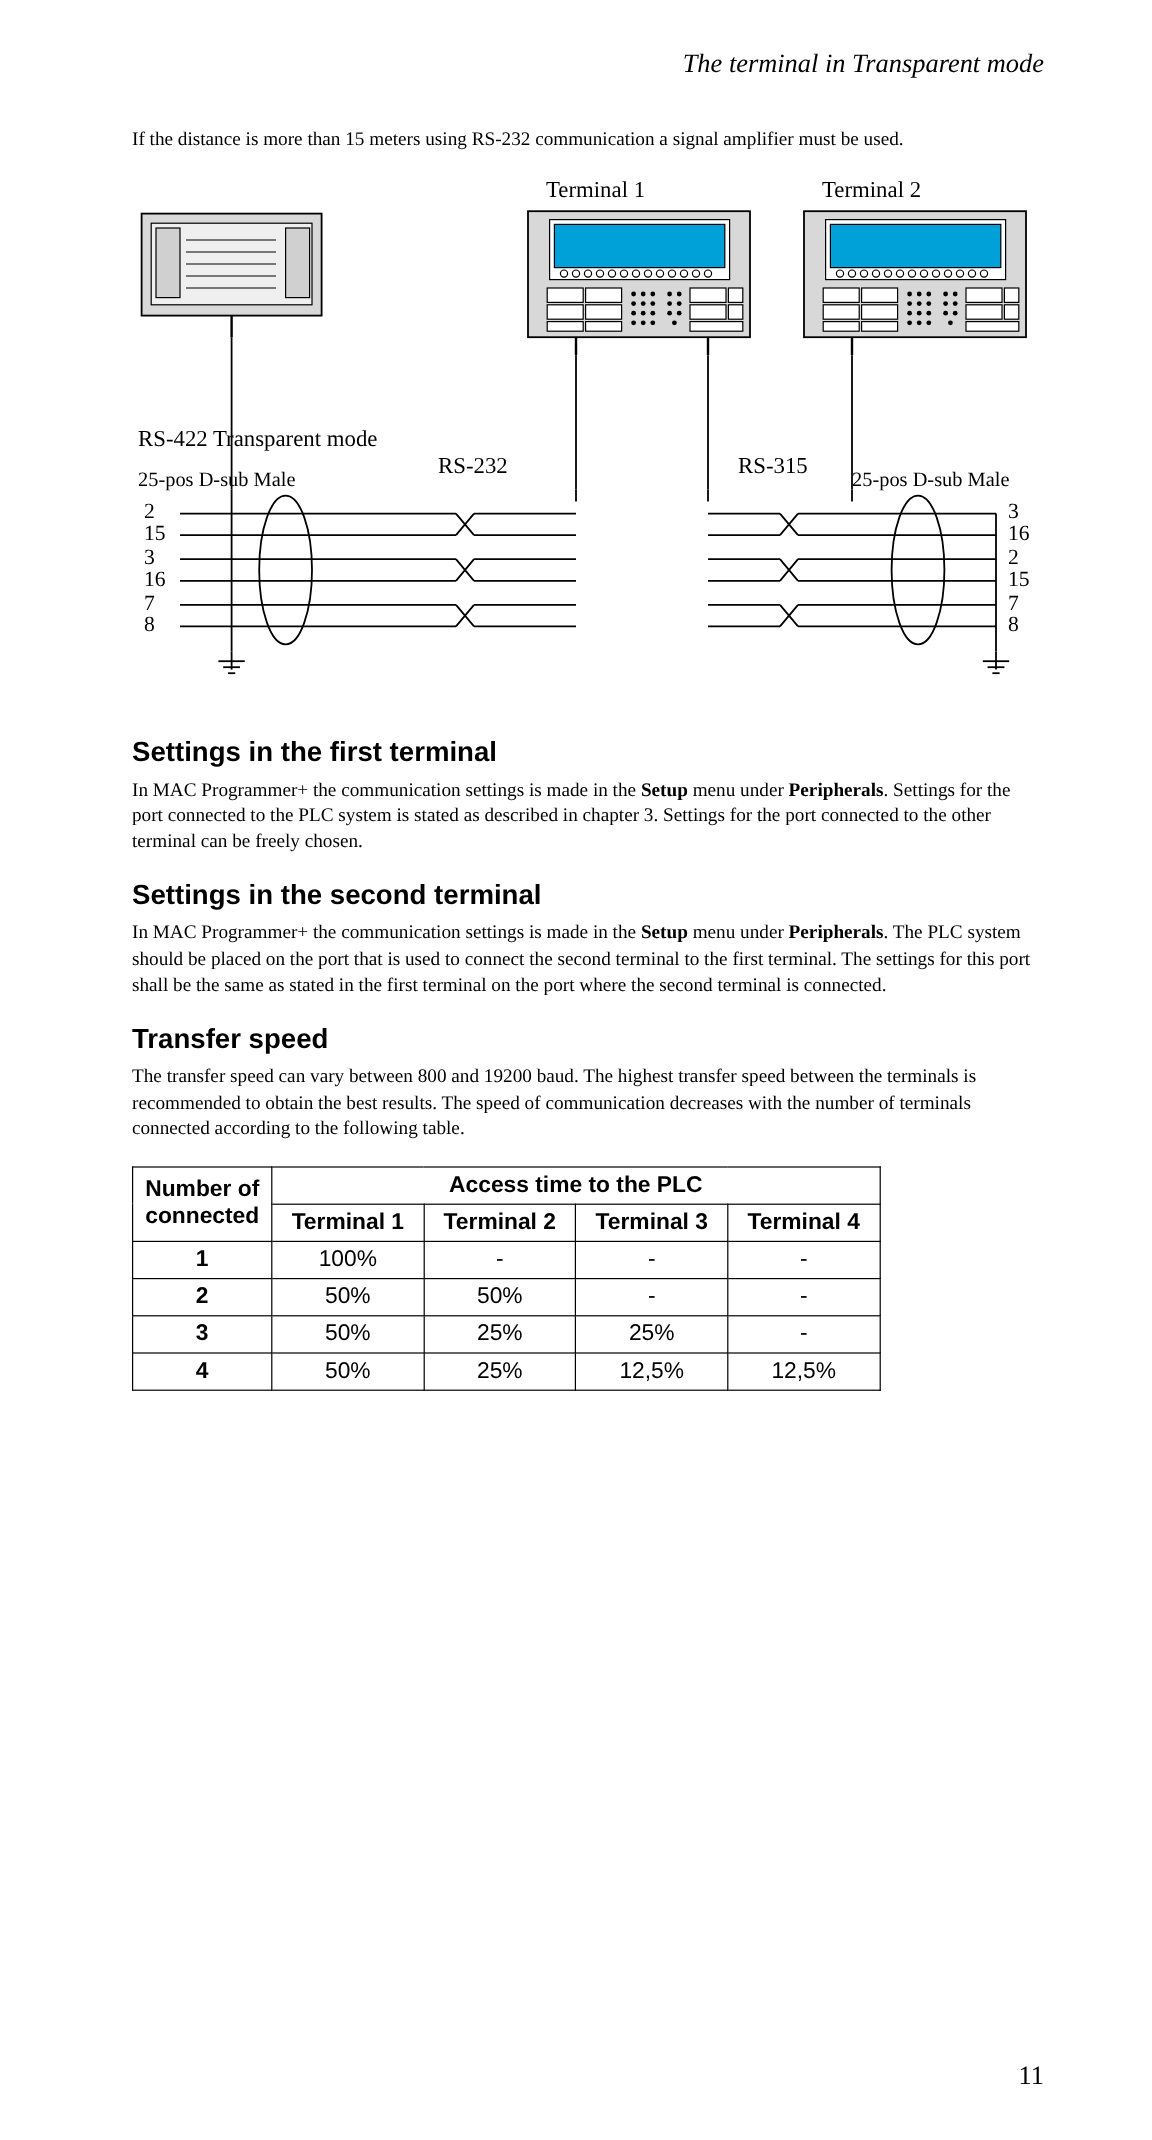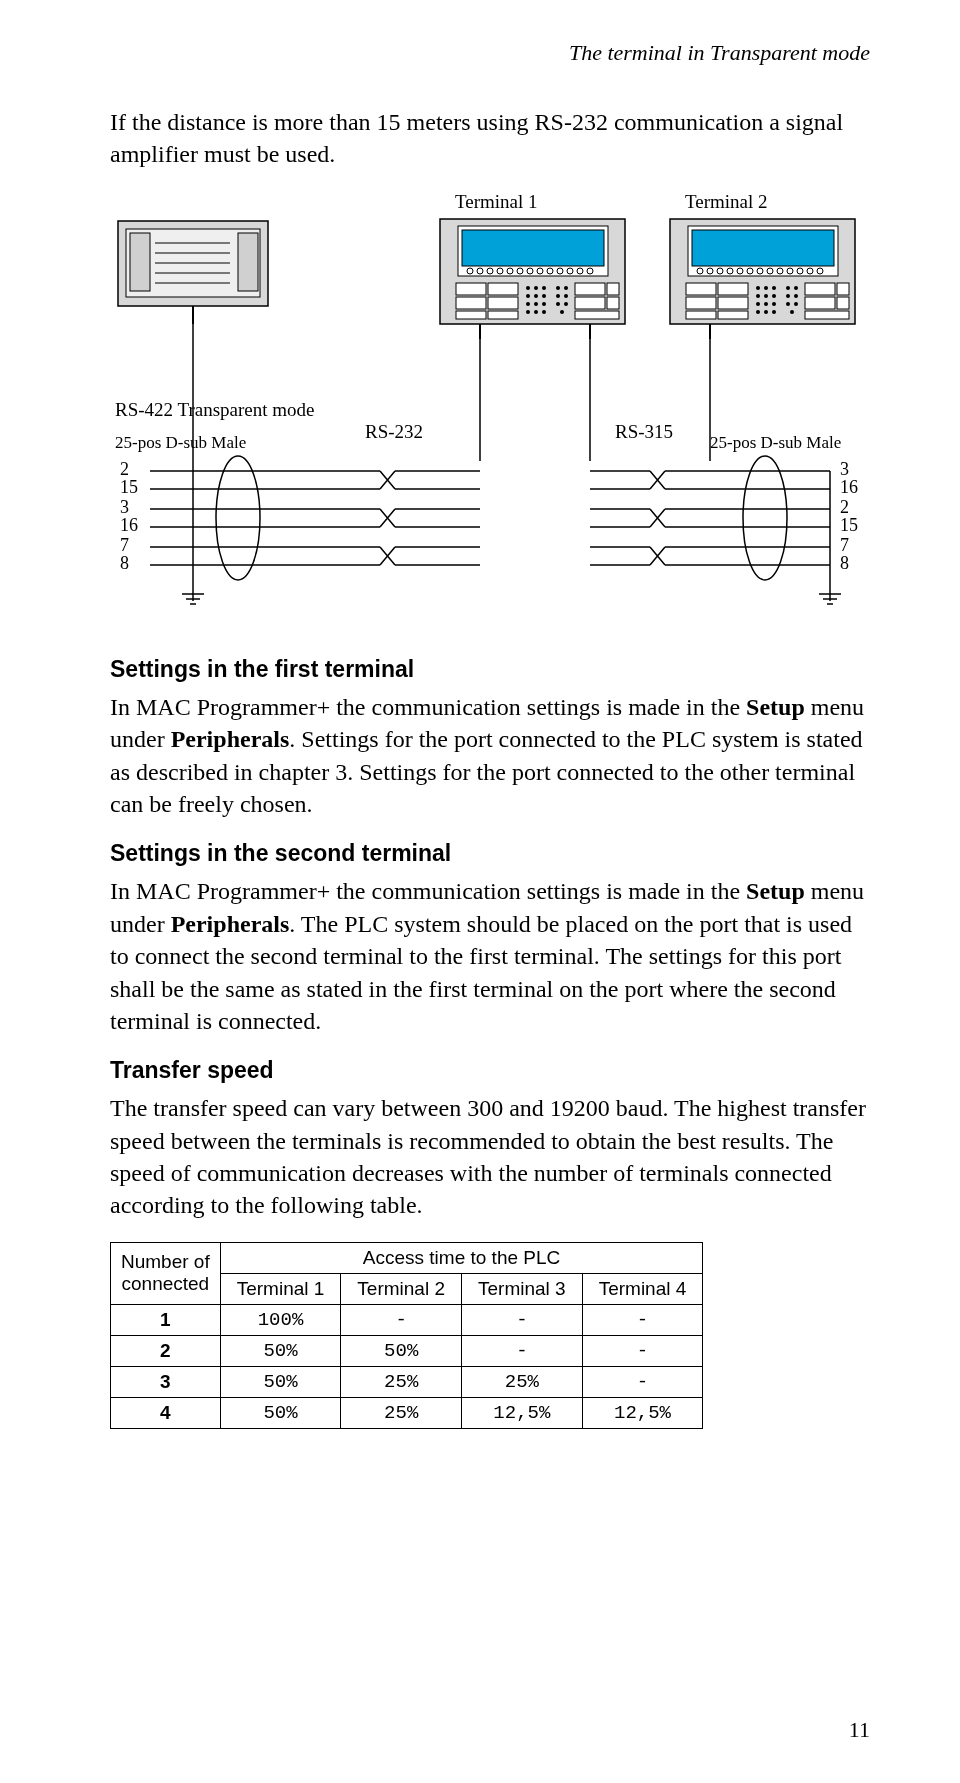--- a/index.html
+++ b/index.html
@@ -16,21 +16,21 @@
       padding: 40px 90px 50px 110px;
       position: relative;
     }
     .header-right {
       text-align: right;
       font-style: italic;
       font-size: 22px;
       margin-bottom: 40px;
     }
     .body-text {
-      font-size: 24px;
+      font-size: 16px;
       line-height: 1.35;
       margin-bottom: 20px;
     }
     .diagram {
       position: relative;
       width: 760px;
       height: 430px;
       margin: 0 auto 35px auto;
     }
     .tlabel {
@@ -55,31 +55,31 @@
     .access-table th, .access-table td {
       border: 1px solid #000;
       padding: 4px 16px;
       text-align: center;
     }
     .access-table .rowhead {
       font-weight: bold;
       text-align: center;
     }
     .access-table td.val {
-      font-family: Liberation Mono, monospace;
+      font-family: Liberation Sans, sans-serif;
     }
     .page-num {
       position: absolute;
       bottom: 40px;
       right: 90px;
       font-size: 22px;
     }
     .thlabel {
       font-family: Arial, Helvetica, sans-serif;
-      font-weight: normal;
+      font-weight: bold;
     }
     svg { overflow: visible; }
   </style>
 </head>
 <body>
 
 <div class="header-right">The terminal in Transparent mode</div>
 
 <p class="body-text">If the distance is more than 15 meters using RS-232 communication a signal amplifier must be used.</p>
 
@@ -304,21 +304,21 @@
 <p class="body-text">
   <span>In MAC Programmer+ the communication settings is made in the </span><span class="bold">Setup</span><span> menu under </span><span class="bold">Peripherals</span><span>. Settings for the port connected to the PLC system is stated as described in chapter 3. Settings for the port connected to the other terminal can be freely chosen.</span>
 </p>
 
 <div class="h3">Settings in the second terminal</div>
 <p class="body-text">
   <span>In MAC Programmer+ the communication settings is made in the </span><span class="bold">Setup</span><span> menu under </span><span class="bold">Peripherals</span><span>. The PLC system should be placed on the port that is used to connect the second terminal to the first terminal. The settings for this port shall be the same as stated in the first terminal on the port where the second terminal is connected.</span>
 </p>
 
 <div class="h3">Transfer speed</div>
-<p class="body-text">The transfer speed can vary between 300 and 19200 baud. The highest transfer speed between the terminals is recommended to obtain the best results. The speed of communication decreases with the number of terminals connected according to the following table.</p>
+<p class="body-text">The transfer speed can vary between 800 and 19200 baud. The highest transfer speed between the terminals is recommended to obtain the best results. The speed of communication decreases with the number of terminals connected according to the following table.</p>
 
 <table class="access-table">
   <tbody>
       <tr>
     <th rowspan="2" class="thlabel" style="padding:6px 10px;">
       <span>Number of</span><br>
       <span>connected</span>
     </th>
     <th colspan="4" class="thlabel">Access time to the PLC</th>
   </tr>

